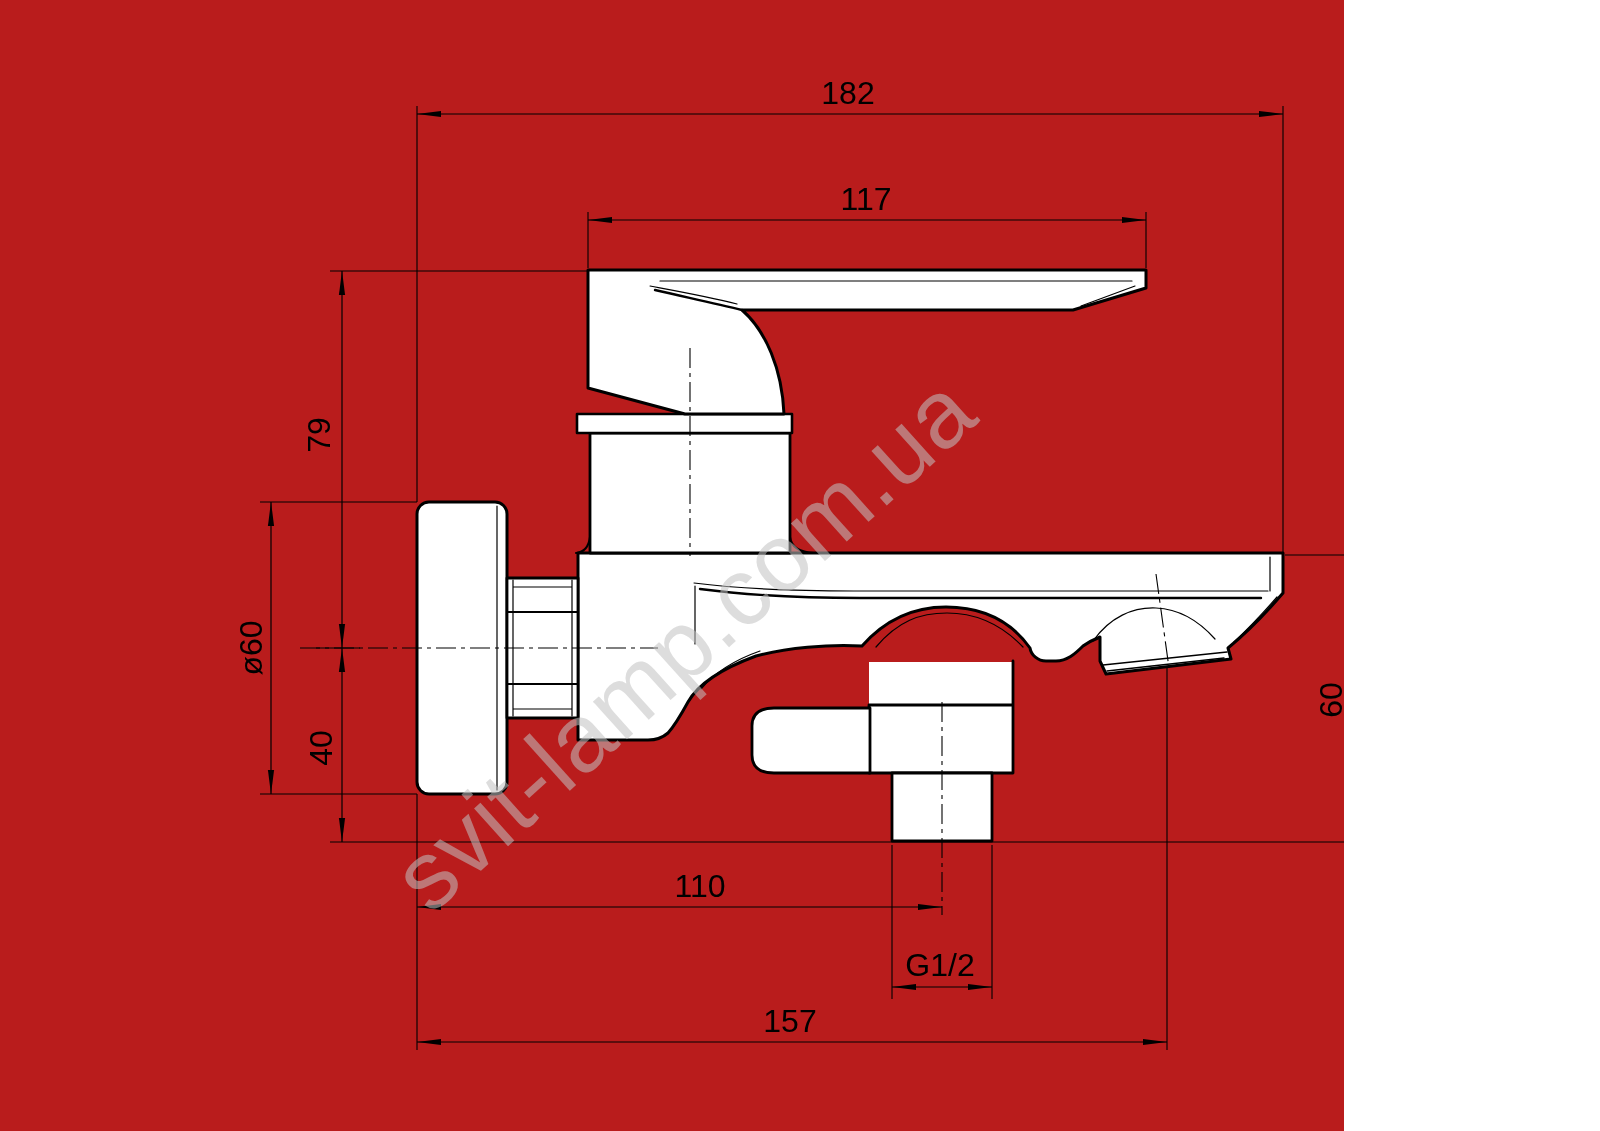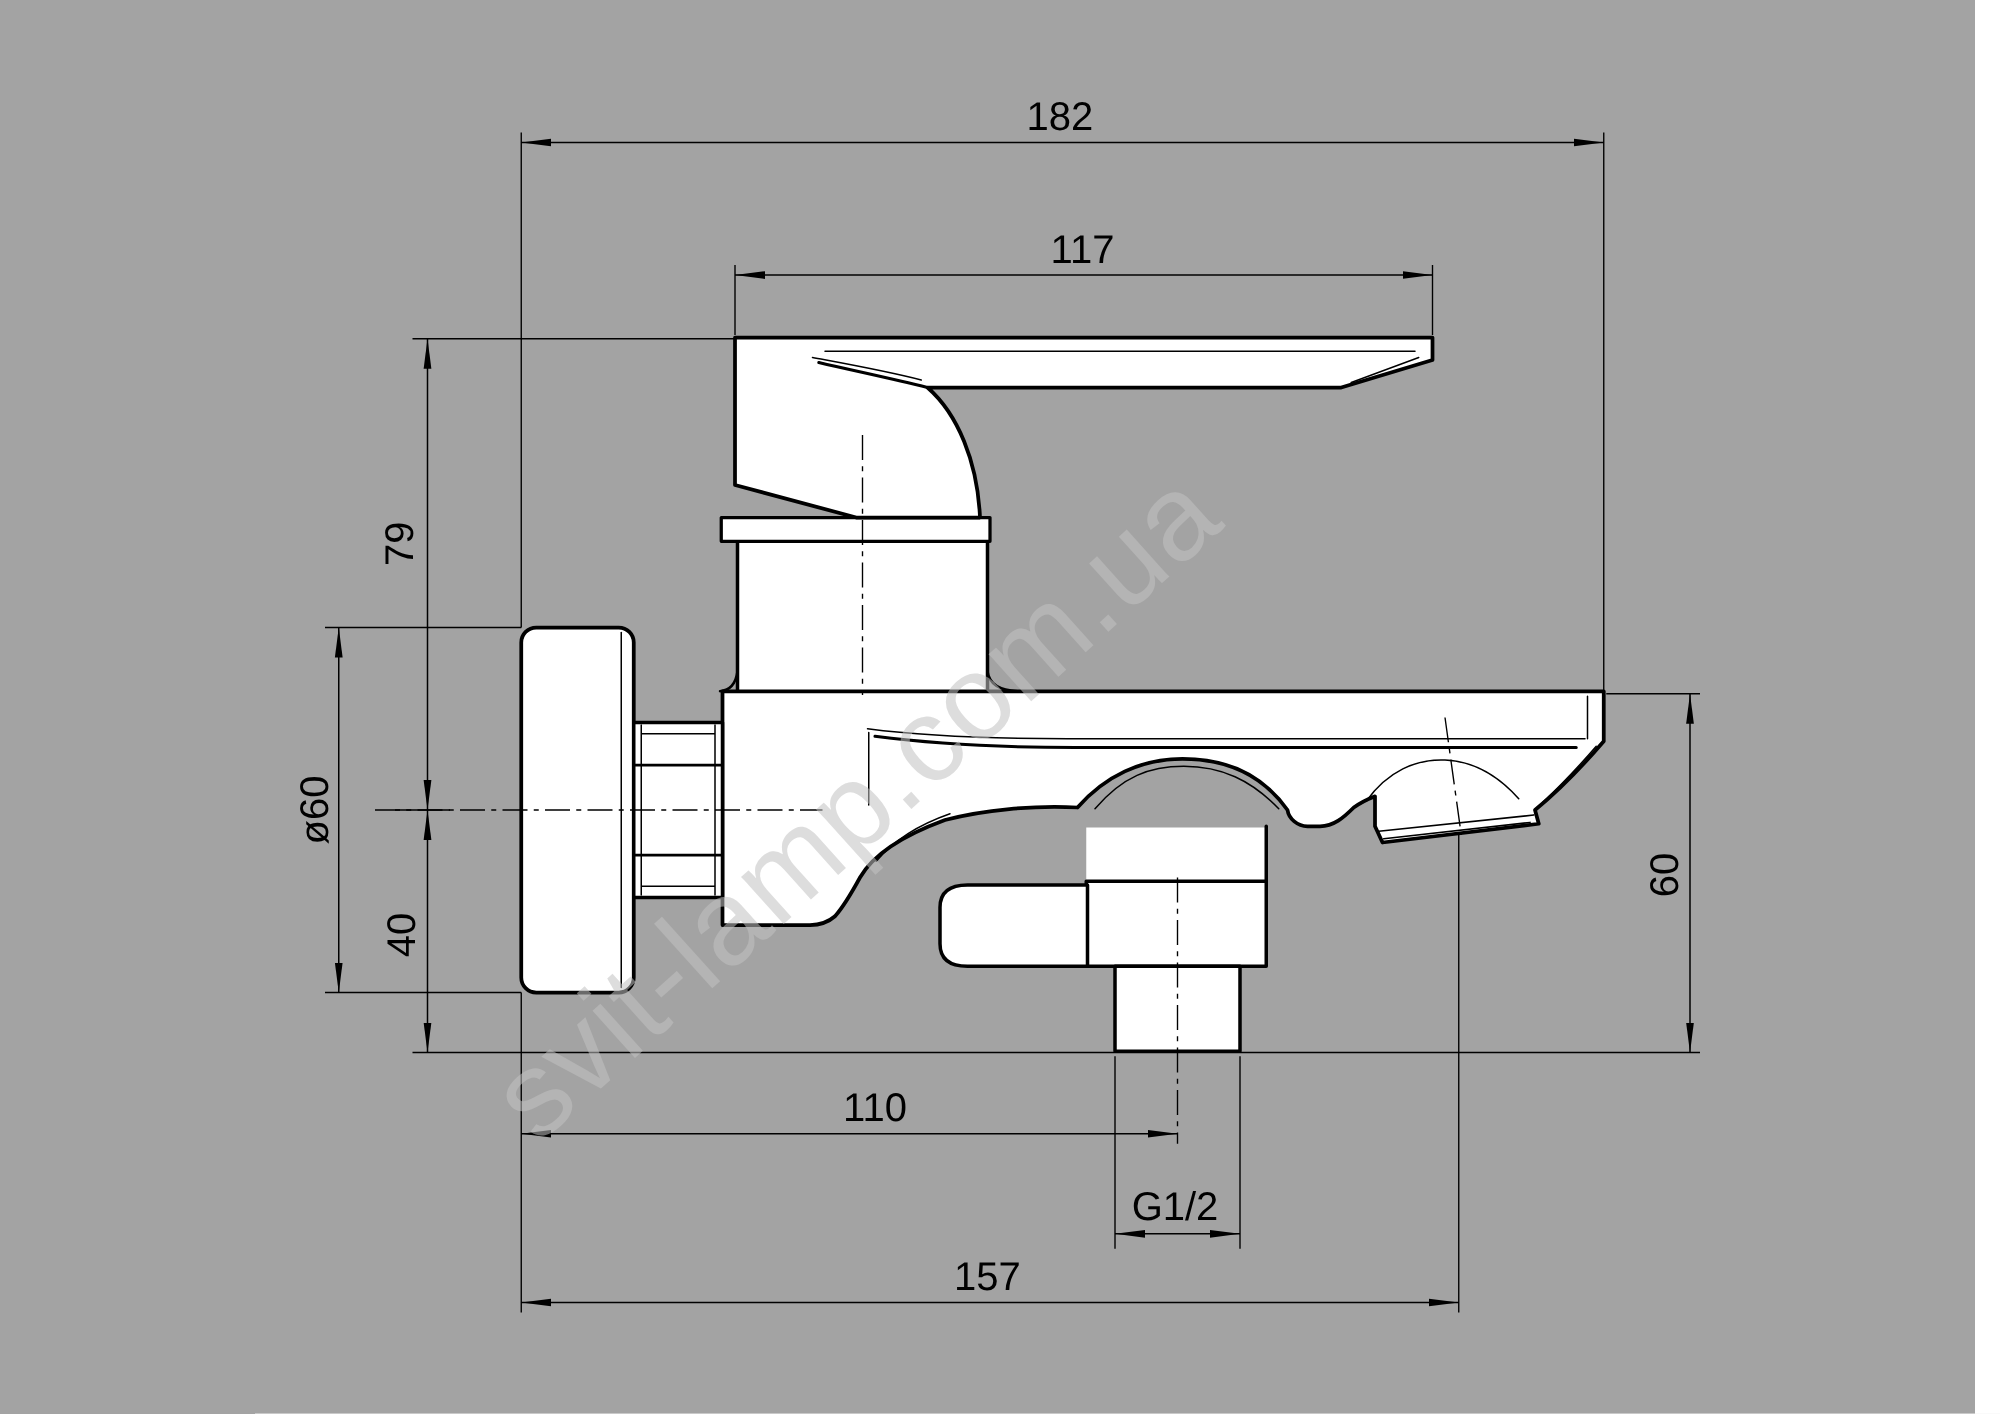--- a/index.html
+++ b/index.html
@@ -1,16 +1,16 @@
 <!DOCTYPE html>
 <html><head>
 <meta charset="utf-8">
 <style>
   html,body{margin:0;padding:0;background:#ffffff;}
-  .canvas{position:relative;width:1580px;height:1131px;background:#a3a3a3;overflow:hidden;
+  .canvas{position:relative;width:1344px;height:1131px;background:#b91c1c;overflow:hidden;
           font-family:"Liberation Sans", sans-serif;}
   svg{display:block}
   .dimtxt{font-family:"Liberation Sans", sans-serif;font-size:32px;fill:#000;}
   .wmark{font-family:"Liberation Sans", sans-serif;font-size:96px;fill:#c2c2c2;opacity:.55;letter-spacing:1px;}
 </style>
 </head>
 <body>
 
 <div class="canvas">
 <svg width="1600" height="1131" viewBox="0 0 1600 1131">

